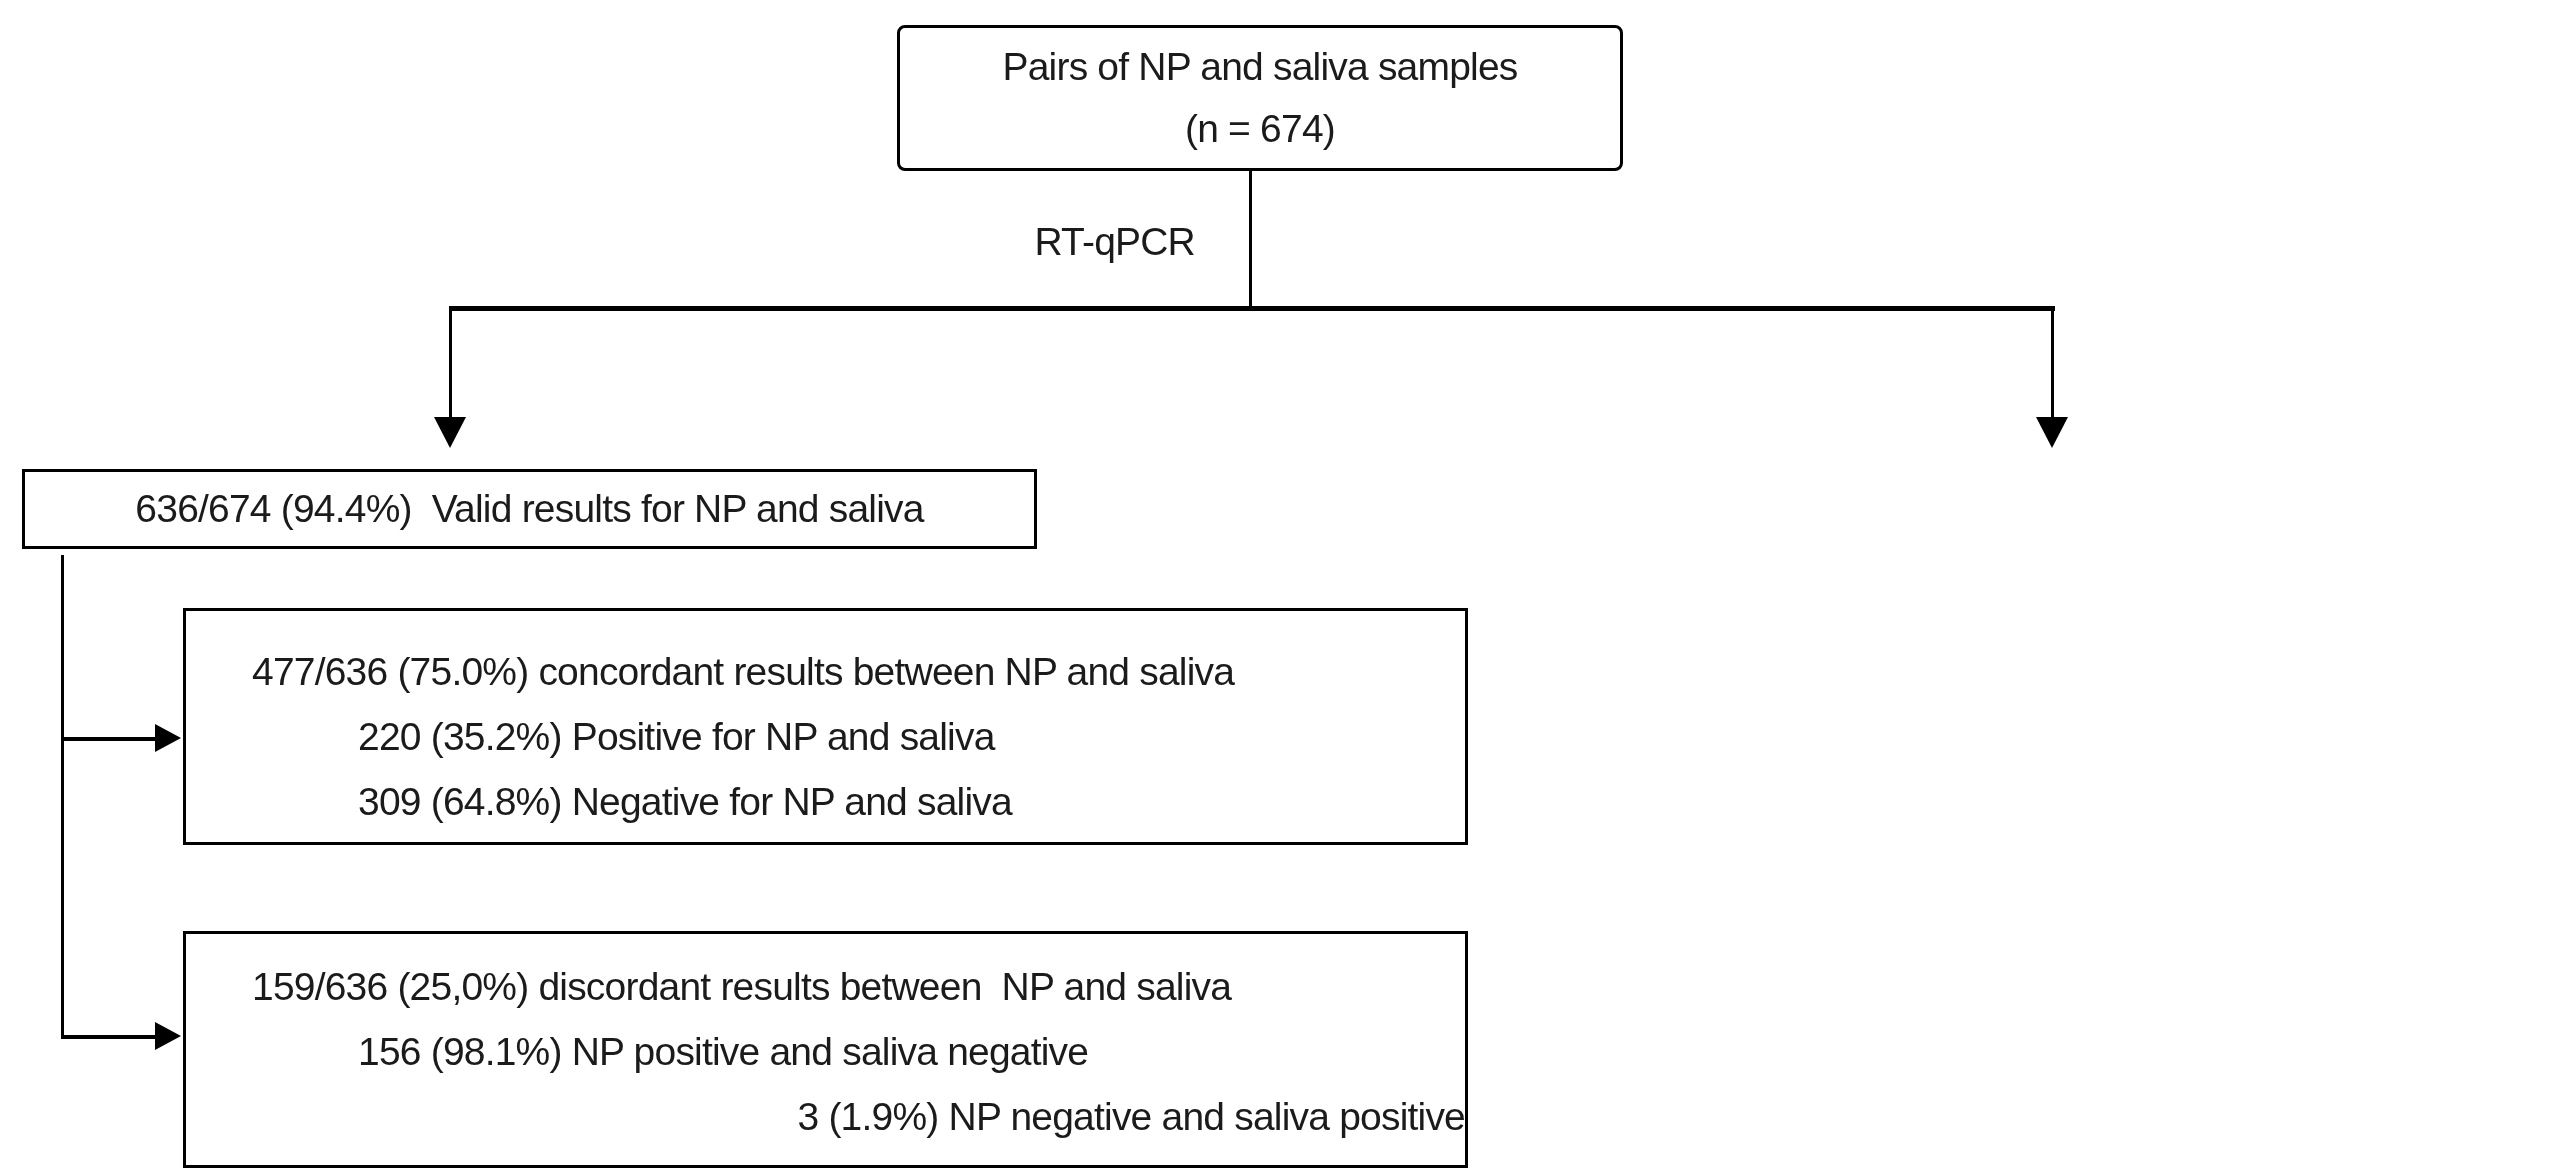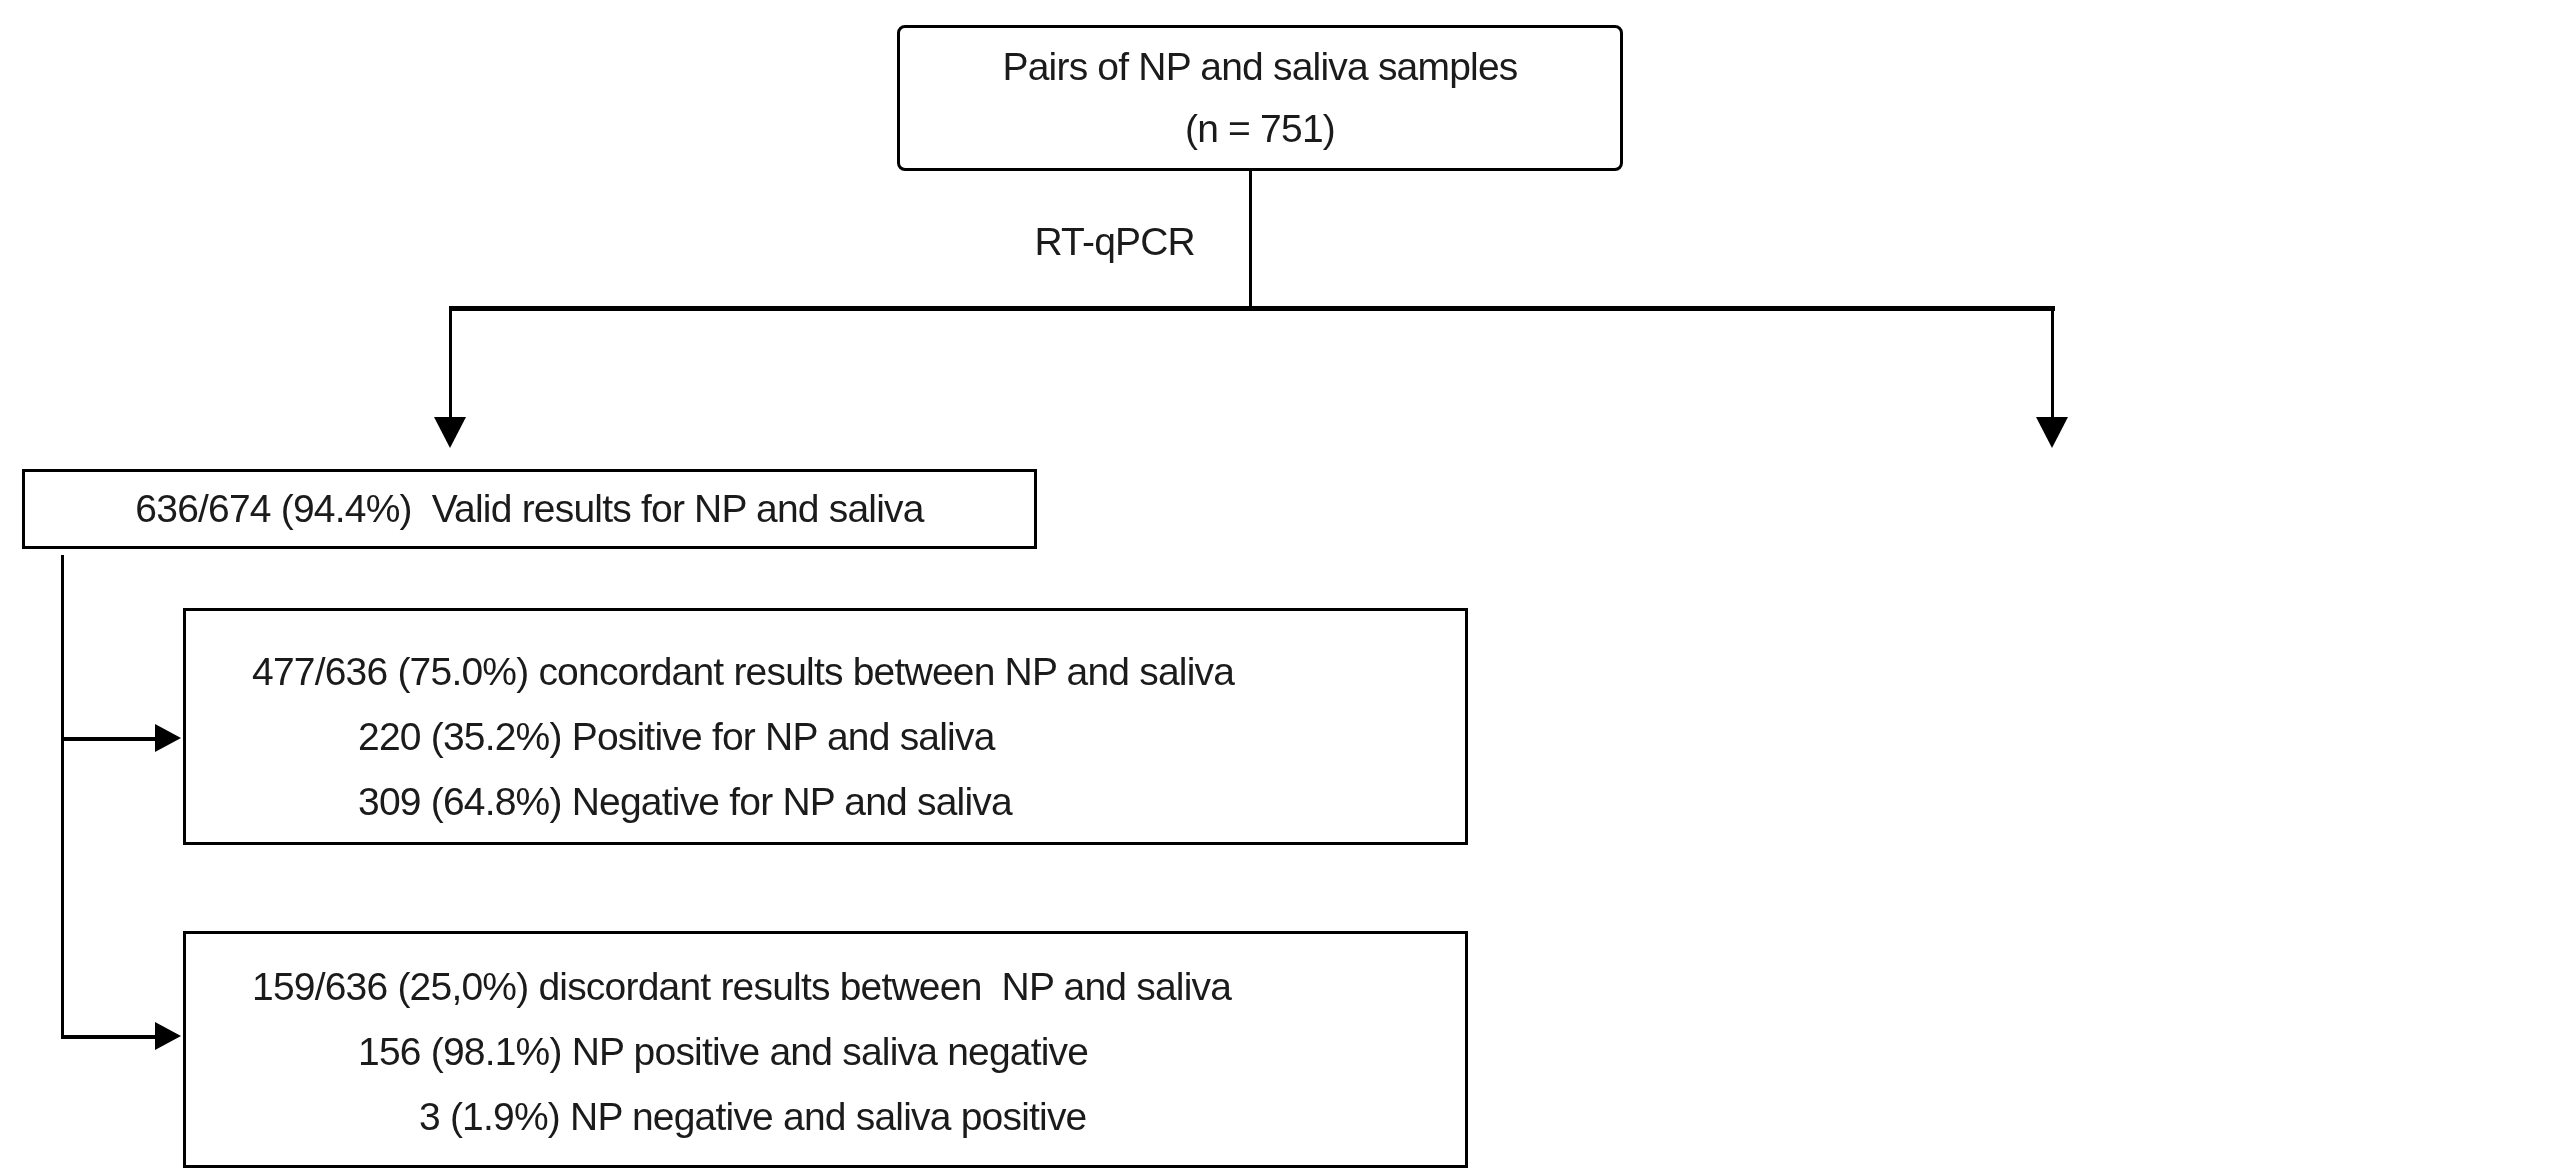--- a/index.html
+++ b/index.html
@@ -78,30 +78,30 @@
     left: 183px; top: 608px; width: 1285px; height: 237px;
     padding-top: 28px;
   }
   #discBox {
     left: 183px; top: 931px; width: 1285px; height: 237px;
     padding-top: 20px;
   }
   .row  { line-height: 65px; display: block; }
   .pl-a { padding-left: 66px; }
   .pl-b { padding-left: 172px; }
-  .pl-c { padding-left: 233px; }
+  .pl-c { padding-left: 233px; text-align: right; }
 </style>
 </head>
 <body>
 
 <div id="canvas">
 
   <div class="box center-col" id="topBox">
     <span class="txt">Pairs of NP and saliva samples</span>
-    <span class="txt">(n = 751)</span>
+    <span class="txt">(n = 674)</span>
   </div>
 
   <div class="txt" id="rtqpcr">RT-qPCR</div>
 
   <div class="line" id="v1"></div>
   <div class="line" id="hline"></div>
   <div class="line" id="dropL"></div>
   <div class="arrow-down" id="arrL"></div>
   <div class="line" id="dropR"></div>
   <div class="arrow-down" id="arrR"></div>

